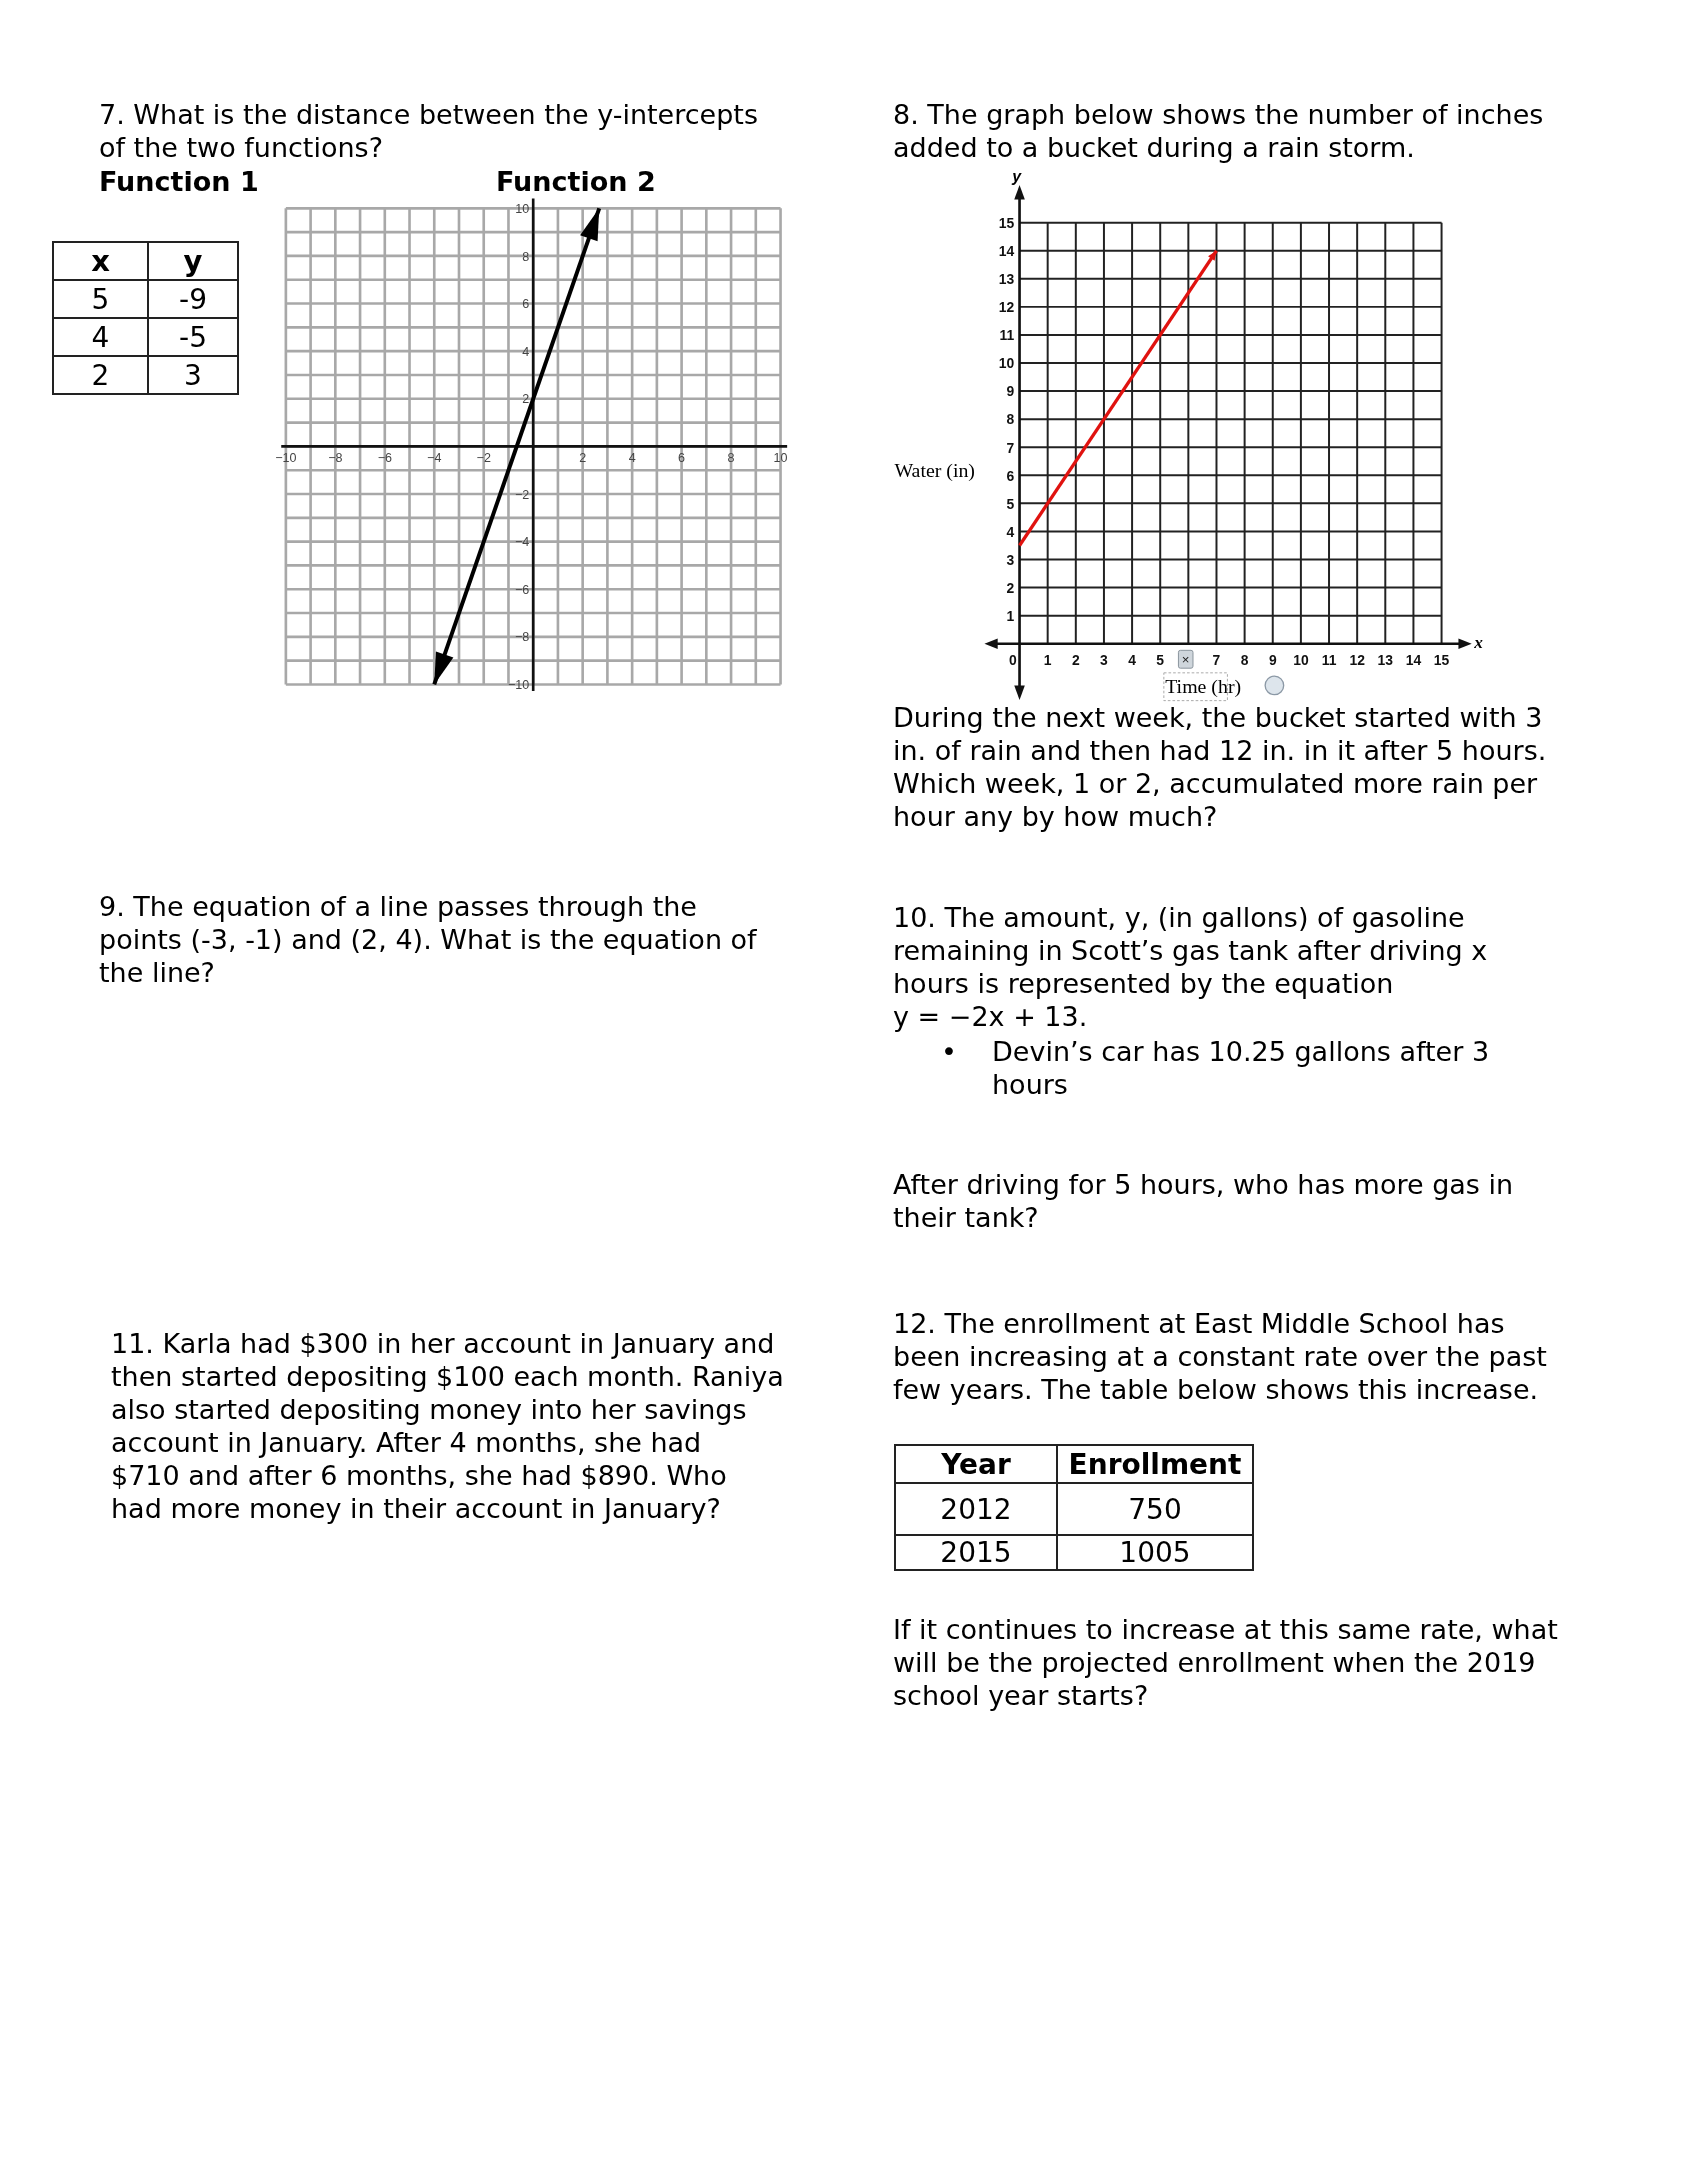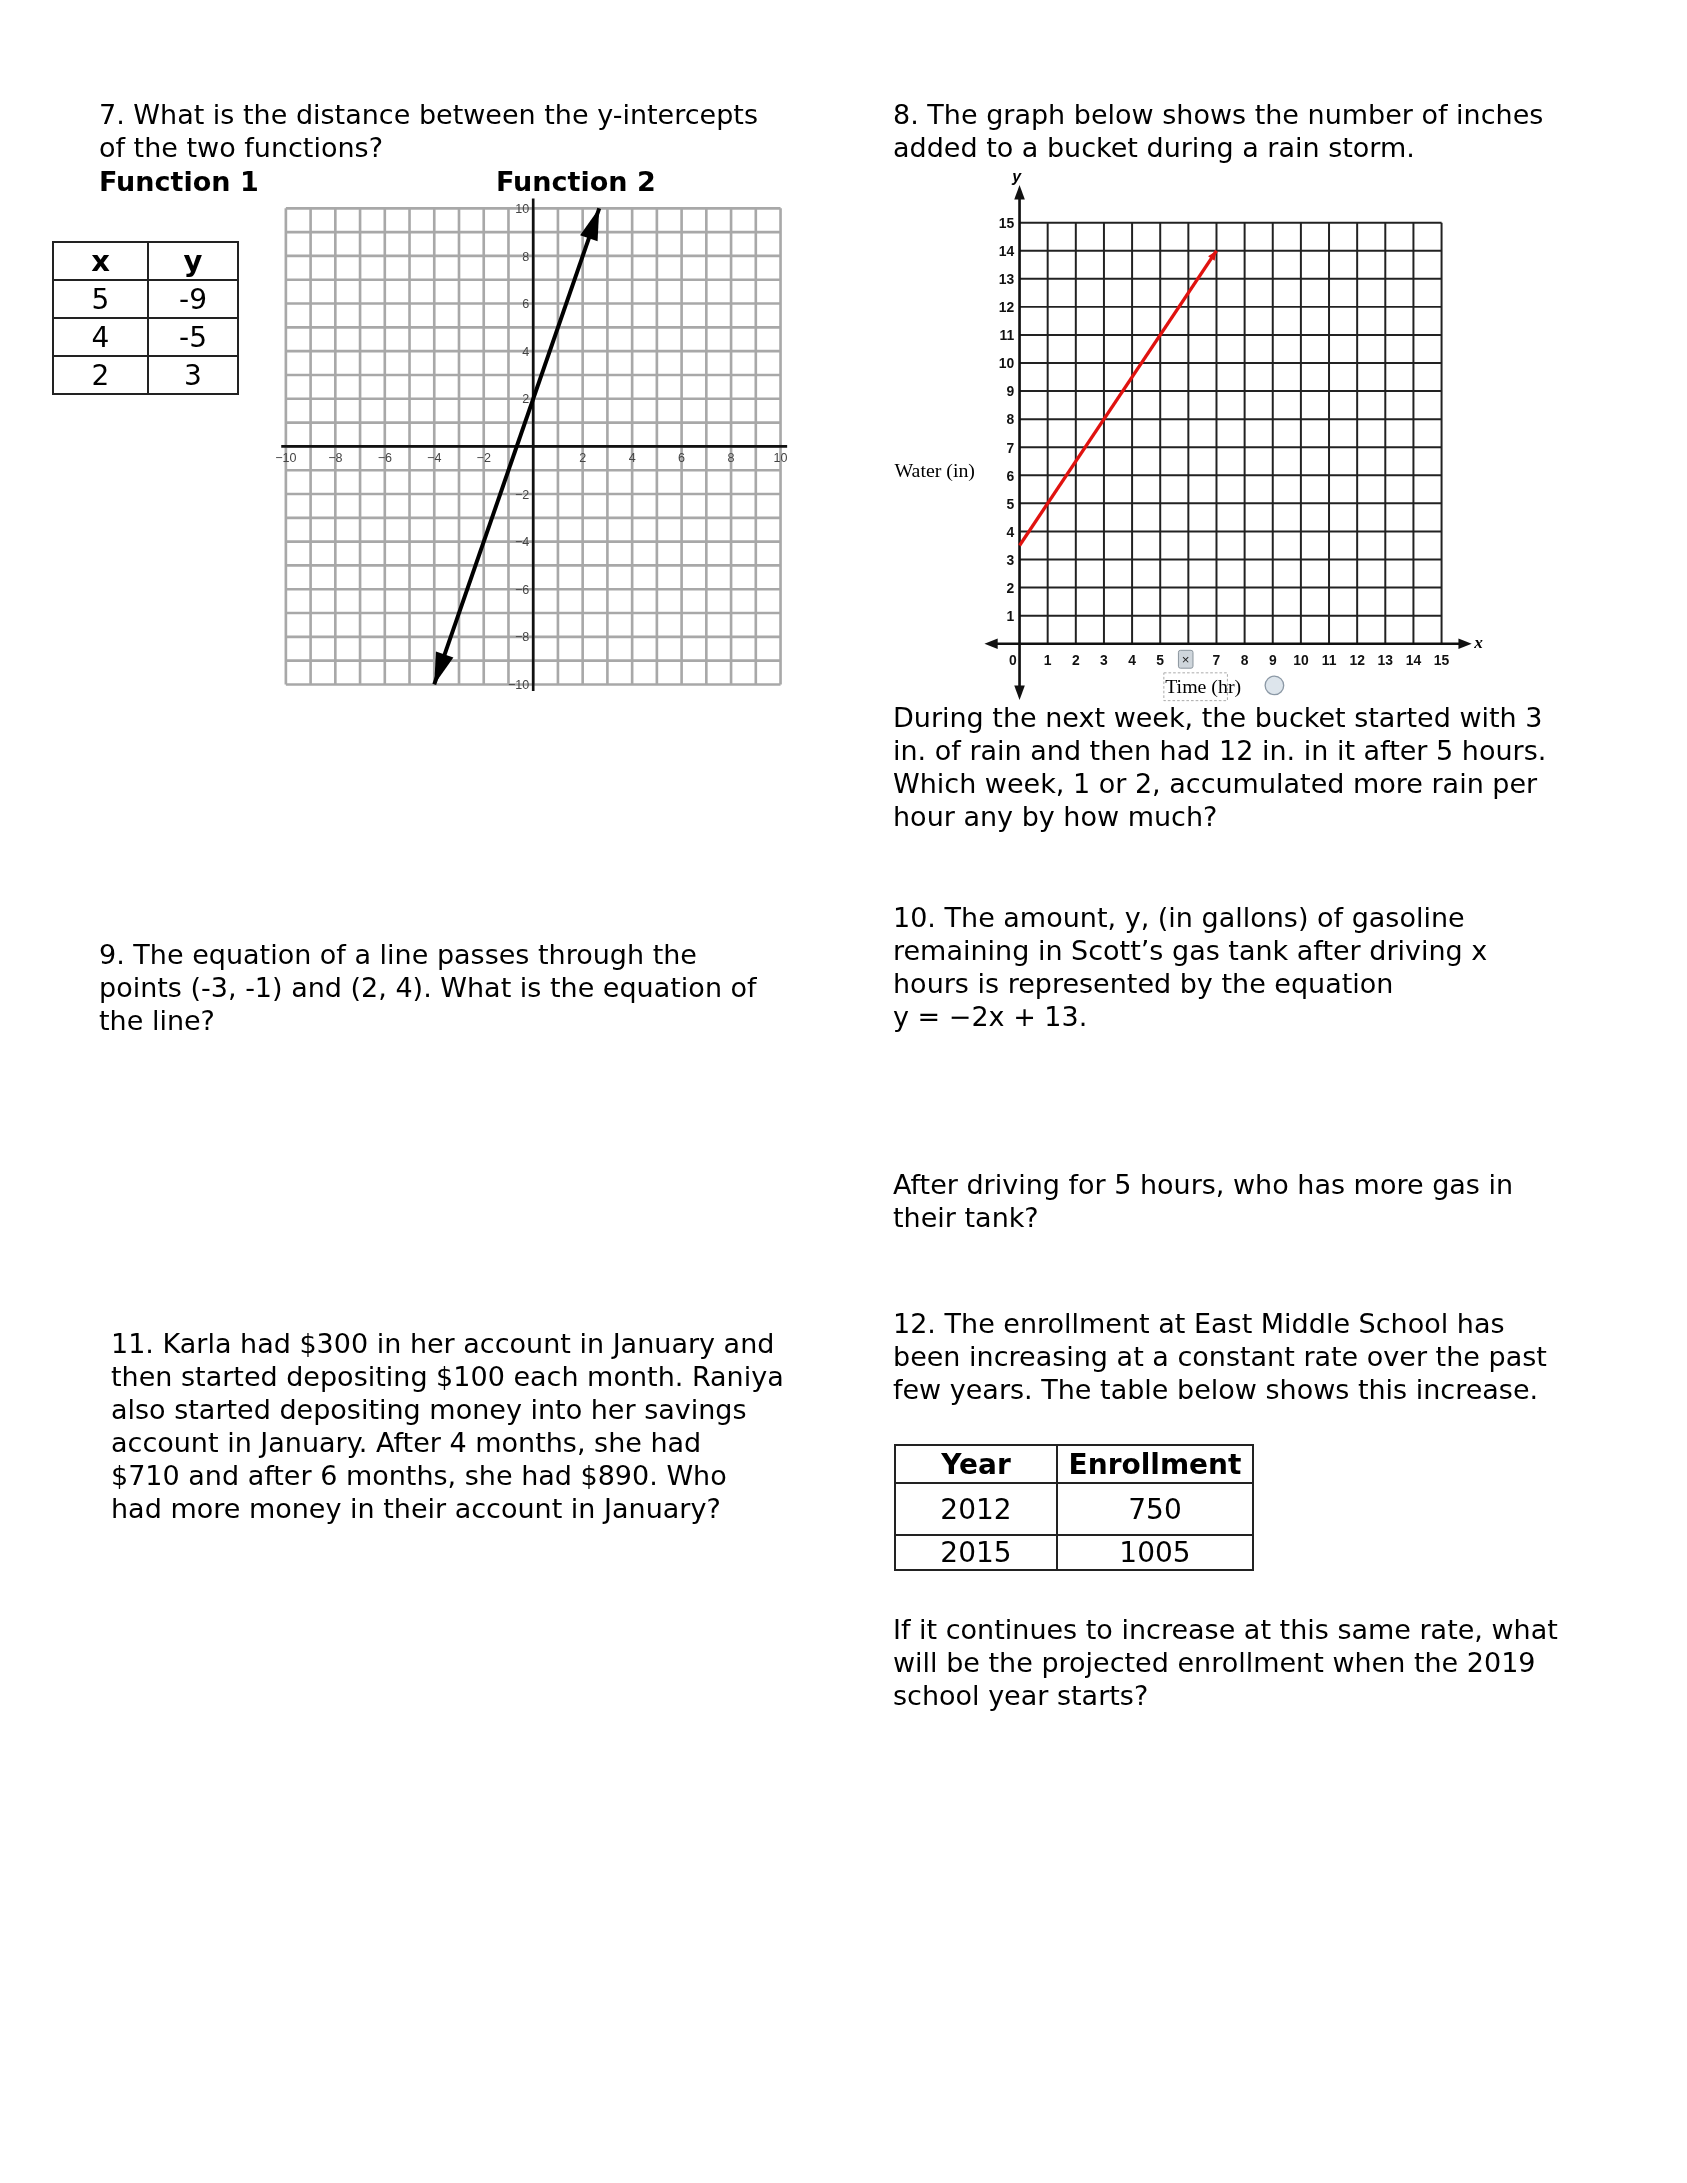--- a/index.html
+++ b/index.html
@@ -214,29 +214,30 @@
     <line id="g2line" stroke="#e0120f" stroke-width="5" x1="1541" y1="824.6" x2="1838.5" y2="379.4"></line>
     <polygon id="g2arrow" fill="#e0120f" points="1838.5,379.4 1835.7102096192996,394.3738795785111 1825.732852456457,387.7066204681211"></polygon>
   </g>
 </svg>
 
 <div class="para" style="left:893px; top:701px;">During the next week, the bucket started with 3
 in. of rain and then had 12 in. in it after 5 hours.
 Which week, 1 or 2, accumulated more rain per
 hour any by how much?</div>
 
-<div class="para" style="left:99px; top:938px;">9. The equation of a line passes through the
+<div class="para" style="left:99px; top:890px;">9. The equation of a line passes through the
 points (-3, -1) and (2, 4). What is the equation of
 the line?</div>
 
 <div class="para" style="left:893px; top:901px;">10. The amount, y, (in gallons) of gasoline
 remaining in Scott’s gas tank after driving x
 hours is represented by the equation
 y = −2x + 13.</div>
 <ul class="bullets" style="left:893px; top:1035px;">
+  <li>Devin’s car has 10.25 gallons after 3 hours</li>
 </ul>
 <div class="para" style="left:893px; top:1168px;">After driving for 5 hours, who has more gas in
 their tank?</div>
 
 <div class="para" style="left:99px; top:1327px;margin-left:12px;">11. Karla had $300 in her account in January and
 then started depositing $100 each month. Raniya
 also started depositing money into her savings
 account in January. After 4 months, she had
 $710 and after 6 months, she had $890. Who
 had more money in their account in January?</div>

